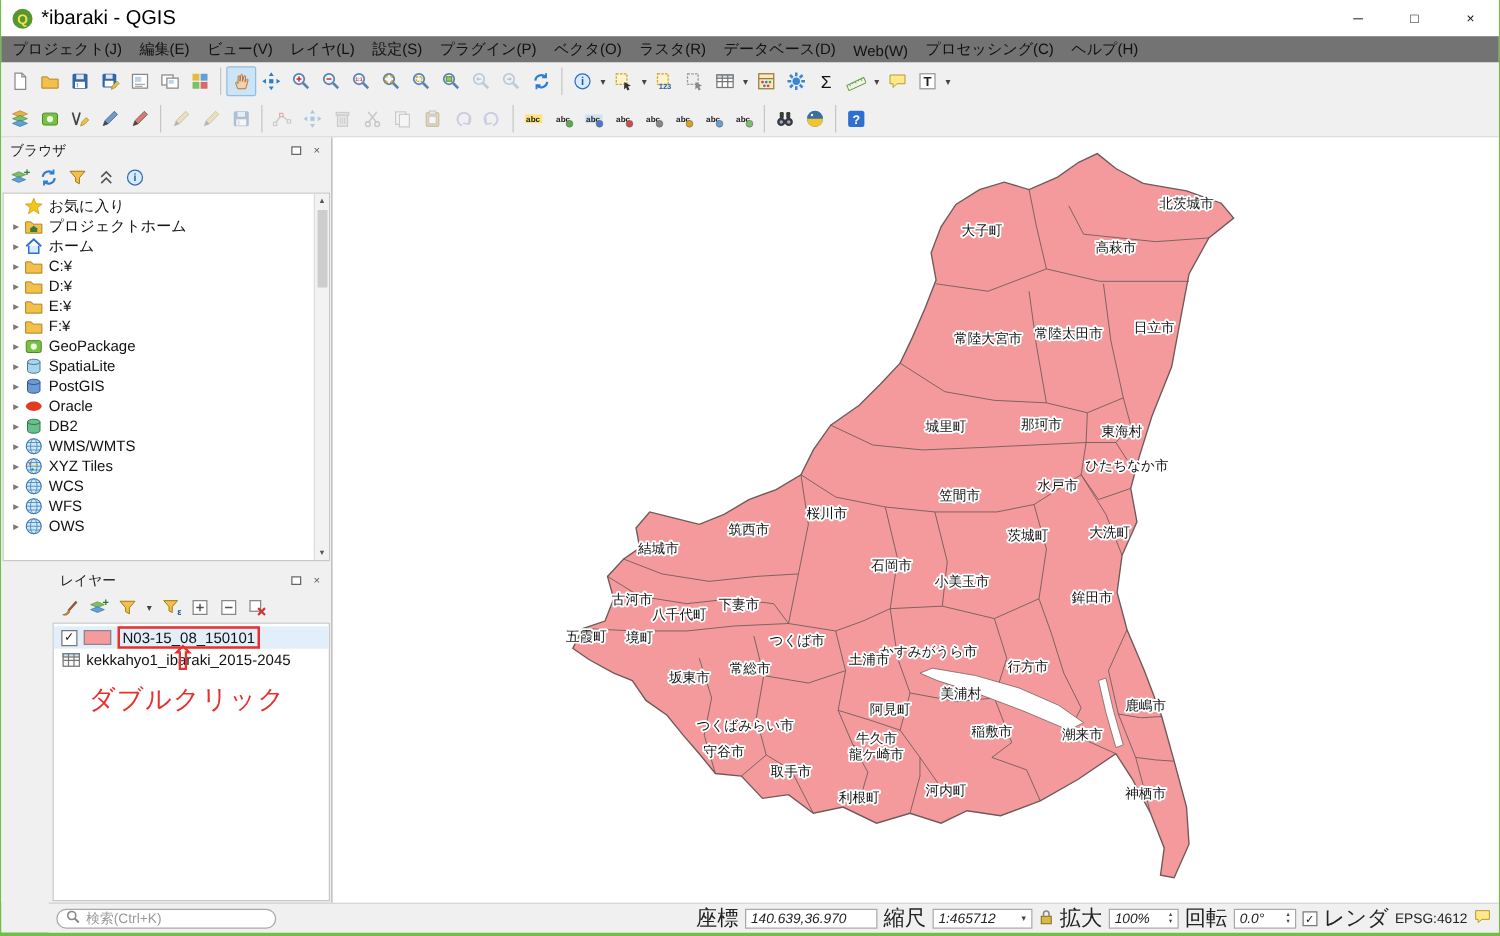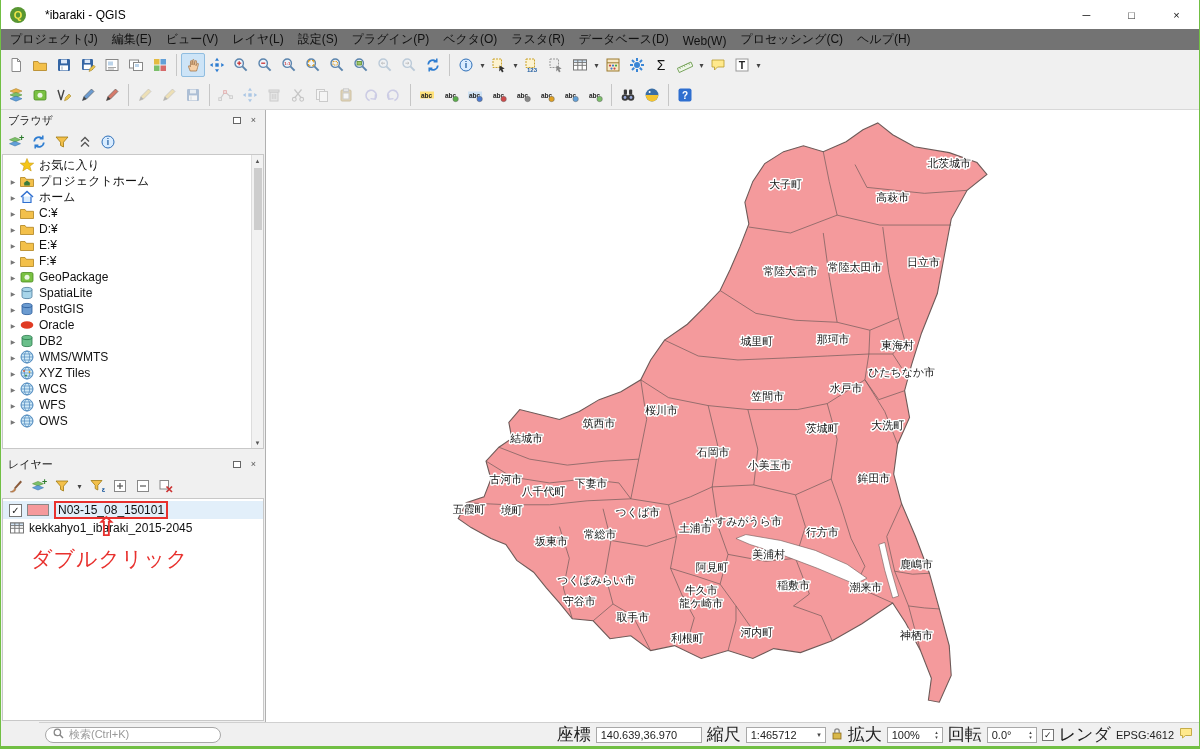--- a/index.html
+++ b/index.html
@@ -1,37 +1,37 @@
 <!DOCTYPE html>
 <html><head>
 <meta charset="utf-8">
 <style>
 *{margin:0;padding:0;box-sizing:border-box;font-family:"Liberation Sans","DejaVu Sans",sans-serif;}
 html,body{width:1200px;height:749px;overflow:hidden;background:#fff;}
 .window{width:1200px;height:749px;border-left:1px solid #71bf44;border-right:1px solid #71bf44;border-bottom:3px solid #71bf44;background:#f0f0f0;display:flex;flex-direction:column;}
 .titlebar{height:29px;background:#ffffff;display:flex;align-items:center;flex:0 0 29px;}
 .title-icon{width:18px;height:18px;margin:0 6px 0 8px;display:flex;align-items:center;}
-.title-text{font-size:12px;color:#000;margin-left:12px;}
+.title-text{font-size:16px;color:#000;}
 .win-controls{margin-left:auto;display:flex;height:100%;}
 .win-btn{width:45px;display:flex;align-items:center;justify-content:center;font-size:11px;color:#111;}
 .menubar{height:21px;background:#737373;display:flex;align-items:flex-end;padding-left:2px;flex:0 0 21px;}
 .menu-item{font-size:12px;padding:2px 7px;color:#111;white-space:nowrap;}
 .toolbar{height:30px;display:flex;align-items:center;padding:0 3px;flex:0 0 30px;background:#f0f0f0;}
 .toolbar2{border-bottom:1px solid #d8d8d8;}
 .tbtn{width:24px;height:24px;display:flex;align-items:center;justify-content:center;border:1px solid transparent;border-radius:2px;flex:0 0 auto;}
 .tbtn.active{background:#cde4f7;border-color:#90bde0;}
 .tbtn.disabled{opacity:.35;}
 .tbtn svg,.ptbtn svg,.ticon svg{display:block;}
 .caret{width:9px;font-size:8px;color:#444;display:flex;align-items:center;justify-content:center;height:24px;flex:0 0 auto;}
 .tsep{width:1px;height:22px;background:#c6c6c6;margin:0 4px;flex:0 0 auto;}
 .main{flex:1;display:flex;min-height:0;}
 .leftcol{width:264px;display:flex;flex-direction:column;background:#f0f0f0;flex:0 0 264px;}
 .panel{display:flex;flex-direction:column;min-height:0;}
 .panel-browser{flex:0 0 340px;}
-.panel-layers{flex:1;}
+.panel-layers{flex:1;padding-left:40px;}
 .vsplit{flex:0 0 4px;background:#f0f0f0;}
 .panel-header{height:20px;display:flex;align-items:center;padding:0 5px 0 7px;font-size:11px;color:#222;}
 .ph-buttons{margin-left:auto;display:flex;gap:4px;align-items:center;}
 .ph-btn{width:13px;height:13px;display:flex;align-items:center;justify-content:center;font-size:9px;color:#555;}
 .inner-sq{width:8px;height:7px;border:1px solid #666;background:#fff;}
 .panel-toolbar{height:24px;display:flex;align-items:center;gap:3px;padding:0 5px;}
 .ptbtn{width:20px;height:20px;display:flex;align-items:center;justify-content:center;border-radius:2px;flex:0 0 auto;}
 .tree{flex:1;background:#fff;border:1px solid #c8c8c8;margin:0 1px 1px 1px;overflow:hidden;position:relative;padding-top:2px;}
 .tree-row{height:16px;display:flex;align-items:center;padding-left:4px;font-size:12px;color:#111;white-space:nowrap;}
 .expander{width:12px;font-size:6px;color:#777;text-align:center;flex:0 0 12px;}
@@ -48,21 +48,21 @@
 .red-outline{border:2px solid #e8312e;padding:0 2px;}
 .annot-arrow{position:absolute;left:92px;top:15px;color:#e8312e;font-size:27px;font-weight:bold;line-height:1;}
 .annot-text{position:absolute;left:28px;top:46px;color:#e8312e;font-size:21px;letter-spacing:1px;}
 .map-area{flex:1;background:#fff;border-left:1px solid #b0b0b0;position:relative;overflow:hidden;}
 .map-area svg{display:block;width:100%;height:100%;}
 .maplabel{font-family:"Liberation Sans","DejaVu Sans",sans-serif;font-size:11px;fill:#141414;text-anchor:middle;stroke:#fff;stroke-width:3px;paint-order:stroke;stroke-linejoin:round;}
 .statusbar{flex:0 0 19px;display:flex;align-items:center;gap:5px;padding:0 6px;font-size:11px;background:#f0f0f0;border-top:1px solid #d0d0d0;color:#222;margin-left:38px;}
 .search-box{width:176px;height:16px;border:1px solid #a8a8a8;border-radius:8px;background:#fff;display:flex;align-items:center;padding:0 7px;gap:5px;color:#999;font-size:11px;}
 .sb-spring{flex:1;}
 .sb-label{font-size:17px;color:#222;white-space:nowrap;}
-.sb-field{height:16px;background:#fff;border:1px solid #a8a8a8;display:flex;align-items:center;padding:0 4px;font-size:11px;color:#222;gap:3px;white-space:nowrap;}
+.sb-field{height:16px;background:#fff;border:1px solid #a8a8a8;display:flex;align-items:center;padding:0 4px;font-size:11px;color:#222;gap:3px;white-space:nowrap;font-style:italic;}
 .sb-field .dd{font-size:7px;color:#444;margin-left:auto;}
 .spin{display:flex;flex-direction:column;font-size:5px;color:#444;line-height:5px;margin-left:auto;}
 .cbx-s{width:12px;height:12px;border:1px solid #777;background:#fff;font-size:9px;line-height:10px;text-align:center;color:#222;}
 .crs{white-space:nowrap;}
 </style>
 </head>
 <body>
 
 <div class="window">
 

